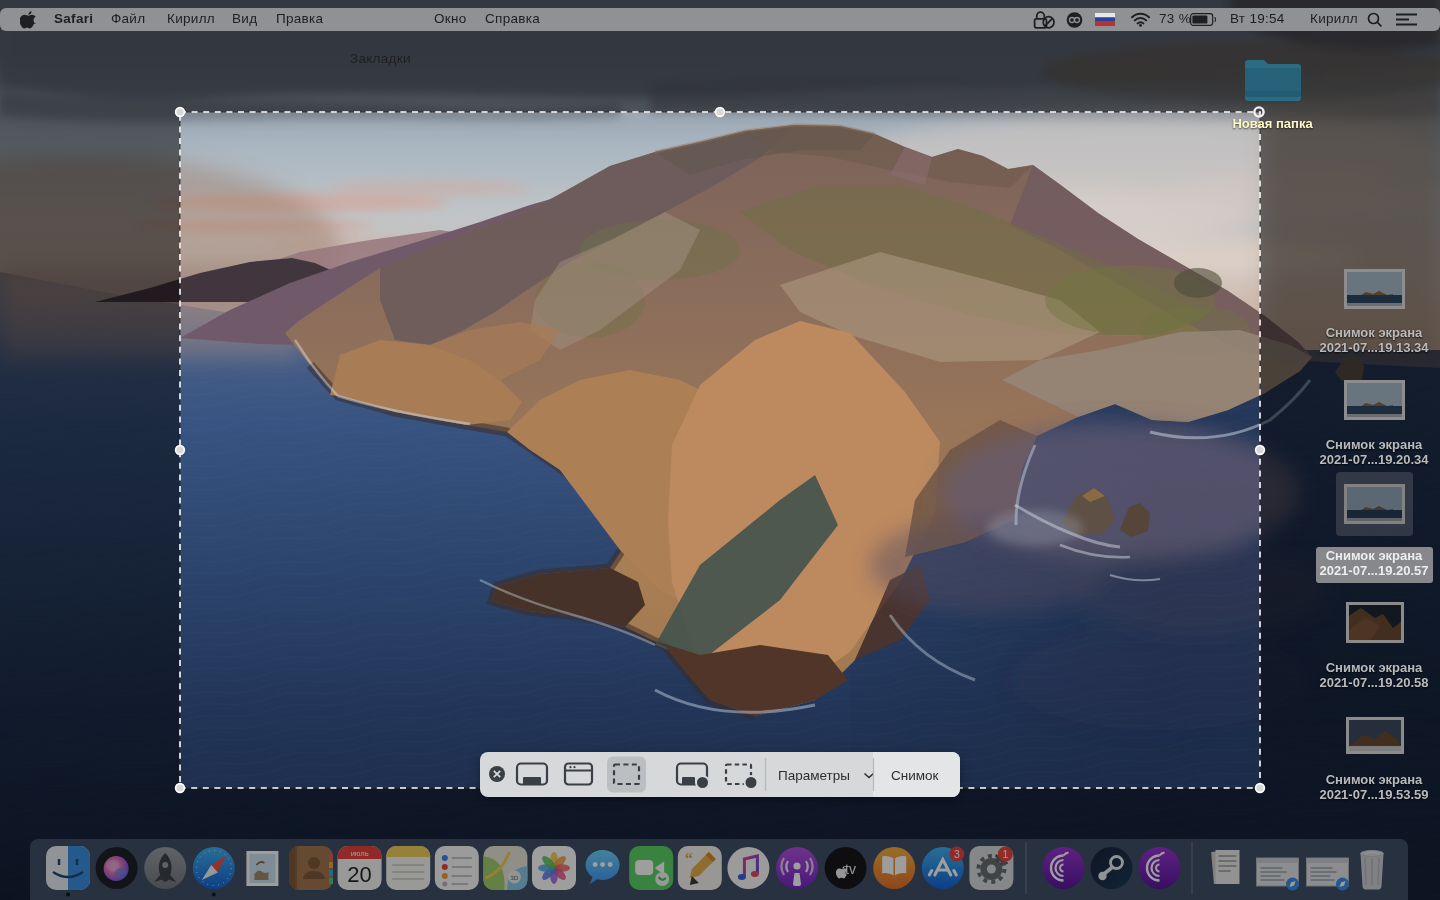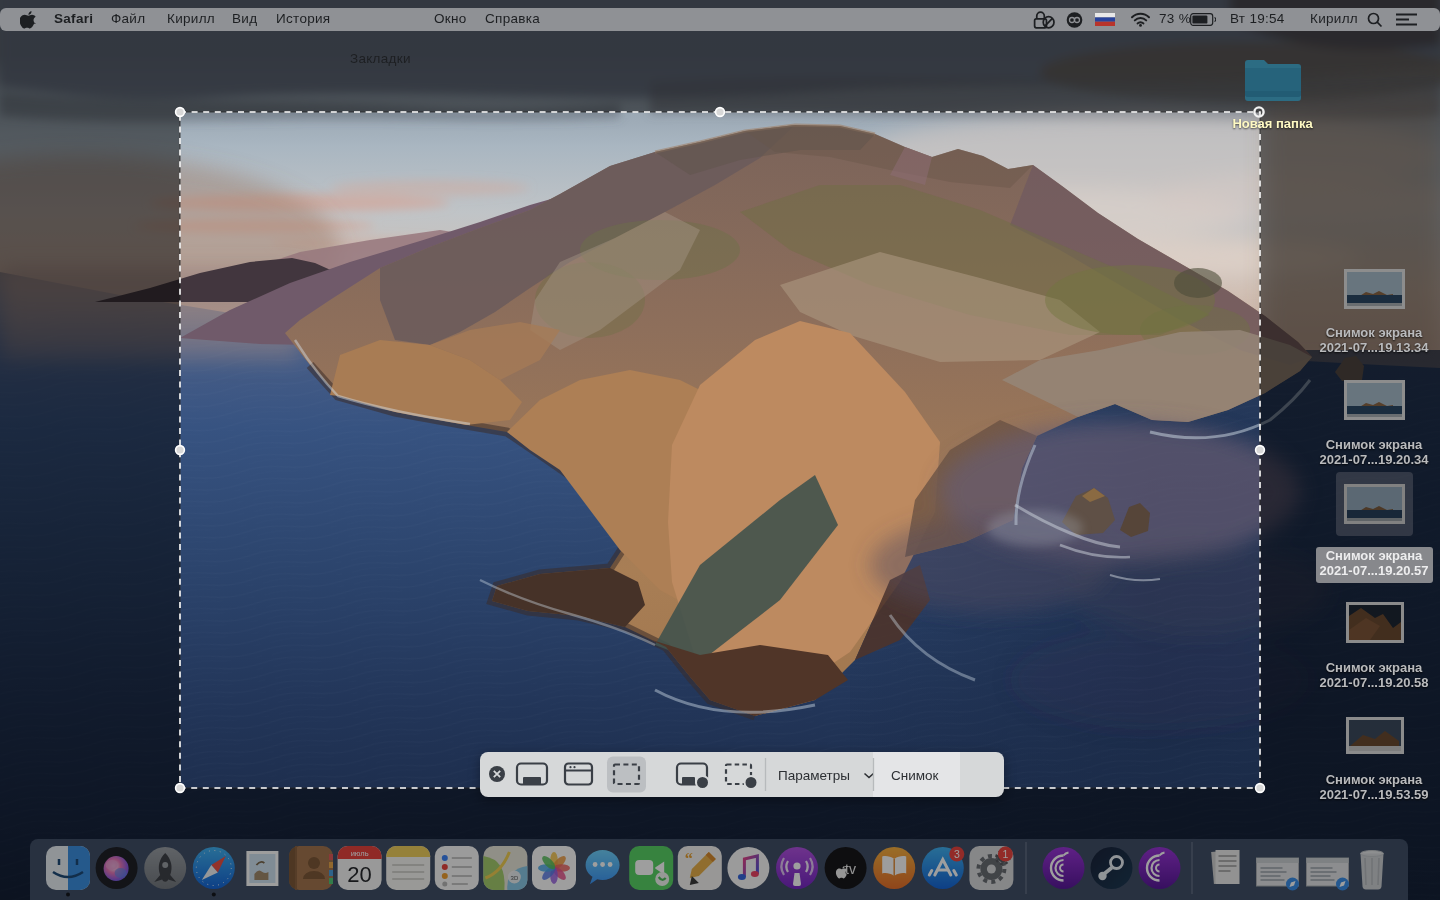--- a/index.html
+++ b/index.html
@@ -150,21 +150,21 @@
 <circle cx="1259" cy="112" r="4.6" fill="none" stroke="#f2f2f2" stroke-width="2.4"></circle>
 </svg>
 <div class="abs" id="menubar" style="left:0;top:8px;width:1440px;height:23px;background:#8f9195;font-size:13.5px;color:#1d1f22;letter-spacing:0.3px;border-radius:6px;">
 <svg class="abs" style="left:20px;top:3px" width="16" height="18" viewBox="0 0 16 18">
         <path fill="#1d1f22" d="M10.8,0.3c0.1,1-0.3,1.9-0.9,2.6C9.3,3.6,8.3,4.1,7.4,4C7.3,3.1,7.8,2.1,8.3,1.5C8.9,0.8,10,0.3,10.8,0.3z M13.5,13.6c-0.4,1-0.6,1.4-1.2,2.3c-0.8,1.2-1.9,2.8-3.2,2.8c-1.2,0-1.5-0.8-3.1-0.8c-1.6,0-2,0.8-3.1,0.8c-1.4,0-2.4-1.4-3.2-2.6C-2.4,12.7-2.6,8.6-0.9,6.5C0.3,5,2,4.1,3.5,4.1c1.6,0,2.6,0.9,3.9,0.9c1.3,0,2.1-0.9,3.9-0.9c1.4,0,2.8,0.8,3.9,2c-3.4,1.9-2.8,6.7,0.7,7.5H13.5z" transform="translate(1.5,0) scale(0.93)"></path>
       </svg>
 <span class="abs" style="left:54px;top:3px;font-weight:700;">Safari</span>
 <span class="abs" style="left:111px;top:3px;">Файл</span>
 <span class="abs" style="left:167px;top:3px;">Кирилл</span>
 <span class="abs" style="left:232px;top:3px;">Вид</span>
-<span class="abs" style="left:276px;top:3px;">История</span>
+<span class="abs" style="left:276px;top:3px;">Правка</span>
 <span class="abs" style="left:350px;top:3px;margin-top:40px;">Закладки</span>
 <span class="abs" style="left:434px;top:3px;">Окно</span>
 <span class="abs" style="left:485px;top:3px;">Справка</span>
 <svg class="abs" style="left:1033px;top:2px" width="28" height="20" viewBox="0 0 26 18" preserveAspectRatio="none">
         <g fill="none" stroke="#1d1f22" stroke-width="1.6">
           <rect x="1.5" y="8" width="11" height="8" rx="1.5"></rect>
           <path d="M3.5,8 V5.5 a3.5,3.5 0 0 1 7,0 V8"></path>
           <circle cx="14.5" cy="11" r="5"></circle>
           <path d="M11,14.5 L18,7.5"></path>
         </g>
@@ -246,21 +246,21 @@
         <rect x="3" y="29" width="52" height="5" fill="#c9c9c9"></rect>
       </svg>
 </div>
 <div class="abs" style="left:1150px;top:116px;width:245px;height:16px;text-align:center;font-size:13px;font-weight:700;color:#fef9c3;text-shadow:0 1px 2px rgba(0,0,0,0.65);">Новая папка</div>
 <div class="abs" style="left:1289px;top:325px;width:170px;height:34px;text-align:center;font-size:13px;font-weight:700;color:#b9babc;text-shadow:0 1px 2px rgba(0,0,0,0.8);line-height:15px;">Снимок экрана<br>2021-07...19.13.34</div>
 <div class="abs" style="left:1289px;top:437px;width:170px;height:34px;text-align:center;font-size:13px;font-weight:700;color:#b9babc;text-shadow:0 1px 2px rgba(0,0,0,0.8);line-height:15px;">Снимок экрана<br>2021-07...19.20.34</div>
 <div class="abs" style="left:1316px;top:547px;width:117px;height:36px;background:#87888c;border-radius:3px;"></div>
 <div class="abs" style="left:1289px;top:548px;width:170px;height:34px;text-align:center;font-size:13px;font-weight:700;color:#ededee;text-shadow:none;line-height:15px;">Снимок экрана<br>2021-07...19.20.57</div>
 <div class="abs" style="left:1289px;top:660px;width:170px;height:34px;text-align:center;font-size:13px;font-weight:700;color:#b9babc;text-shadow:0 1px 2px rgba(0,0,0,0.8);line-height:15px;">Снимок экрана<br>2021-07...19.20.58</div>
 <div class="abs" style="left:1289px;top:772px;width:170px;height:34px;text-align:center;font-size:13px;font-weight:700;color:#b9babc;text-shadow:0 1px 2px rgba(0,0,0,0.8);line-height:15px;">Снимок экрана<br>2021-07...19.53.59</div>
-<div class="abs" id="toolbar" style="left:480px;top:752px;width:524px;height:45px;background:#d6d8d9;border-radius:8px;box-shadow:0 3px 12px rgba(0,0,0,0.35);overflow:hidden;">
+<div class="abs" id="toolbar" style="left:480px;top:752px;width:480px;height:45px;background:#d6d8d9;border-radius:8px;box-shadow:0 3px 12px rgba(0,0,0,0.35);overflow:hidden;">
 <div class="abs" style="left:393px;top:0;width:87px;height:45px;background:#e4e5e7;"></div>
 <svg class="abs" style="left:0;top:0" width="480" height="45" viewBox="0 0 480 45">
 <g stroke="#3a3f46" fill="none" stroke-width="2.2">
 <circle cx="17" cy="22" r="8" fill="#3a3f46" stroke="none"></circle>
 <path d="M13.8,18.8 l6.4,6.4 M20.2,18.8 l-6.4,6.4" stroke="#d6d8d9" stroke-width="1.8"></path>
 <rect x="37" y="11.5" width="30" height="21" rx="4"></rect>
 <rect x="43" y="25" width="18" height="7.5" rx="1" fill="#3a3f46" stroke="none"></rect>
 <rect x="85" y="11.5" width="27" height="21" rx="3.5"></rect>
 <path d="M85,18.5 h27" stroke-width="2"></path>
 <circle cx="90.5" cy="15.2" r="1.1" fill="#3a3f46" stroke="none"></circle>

